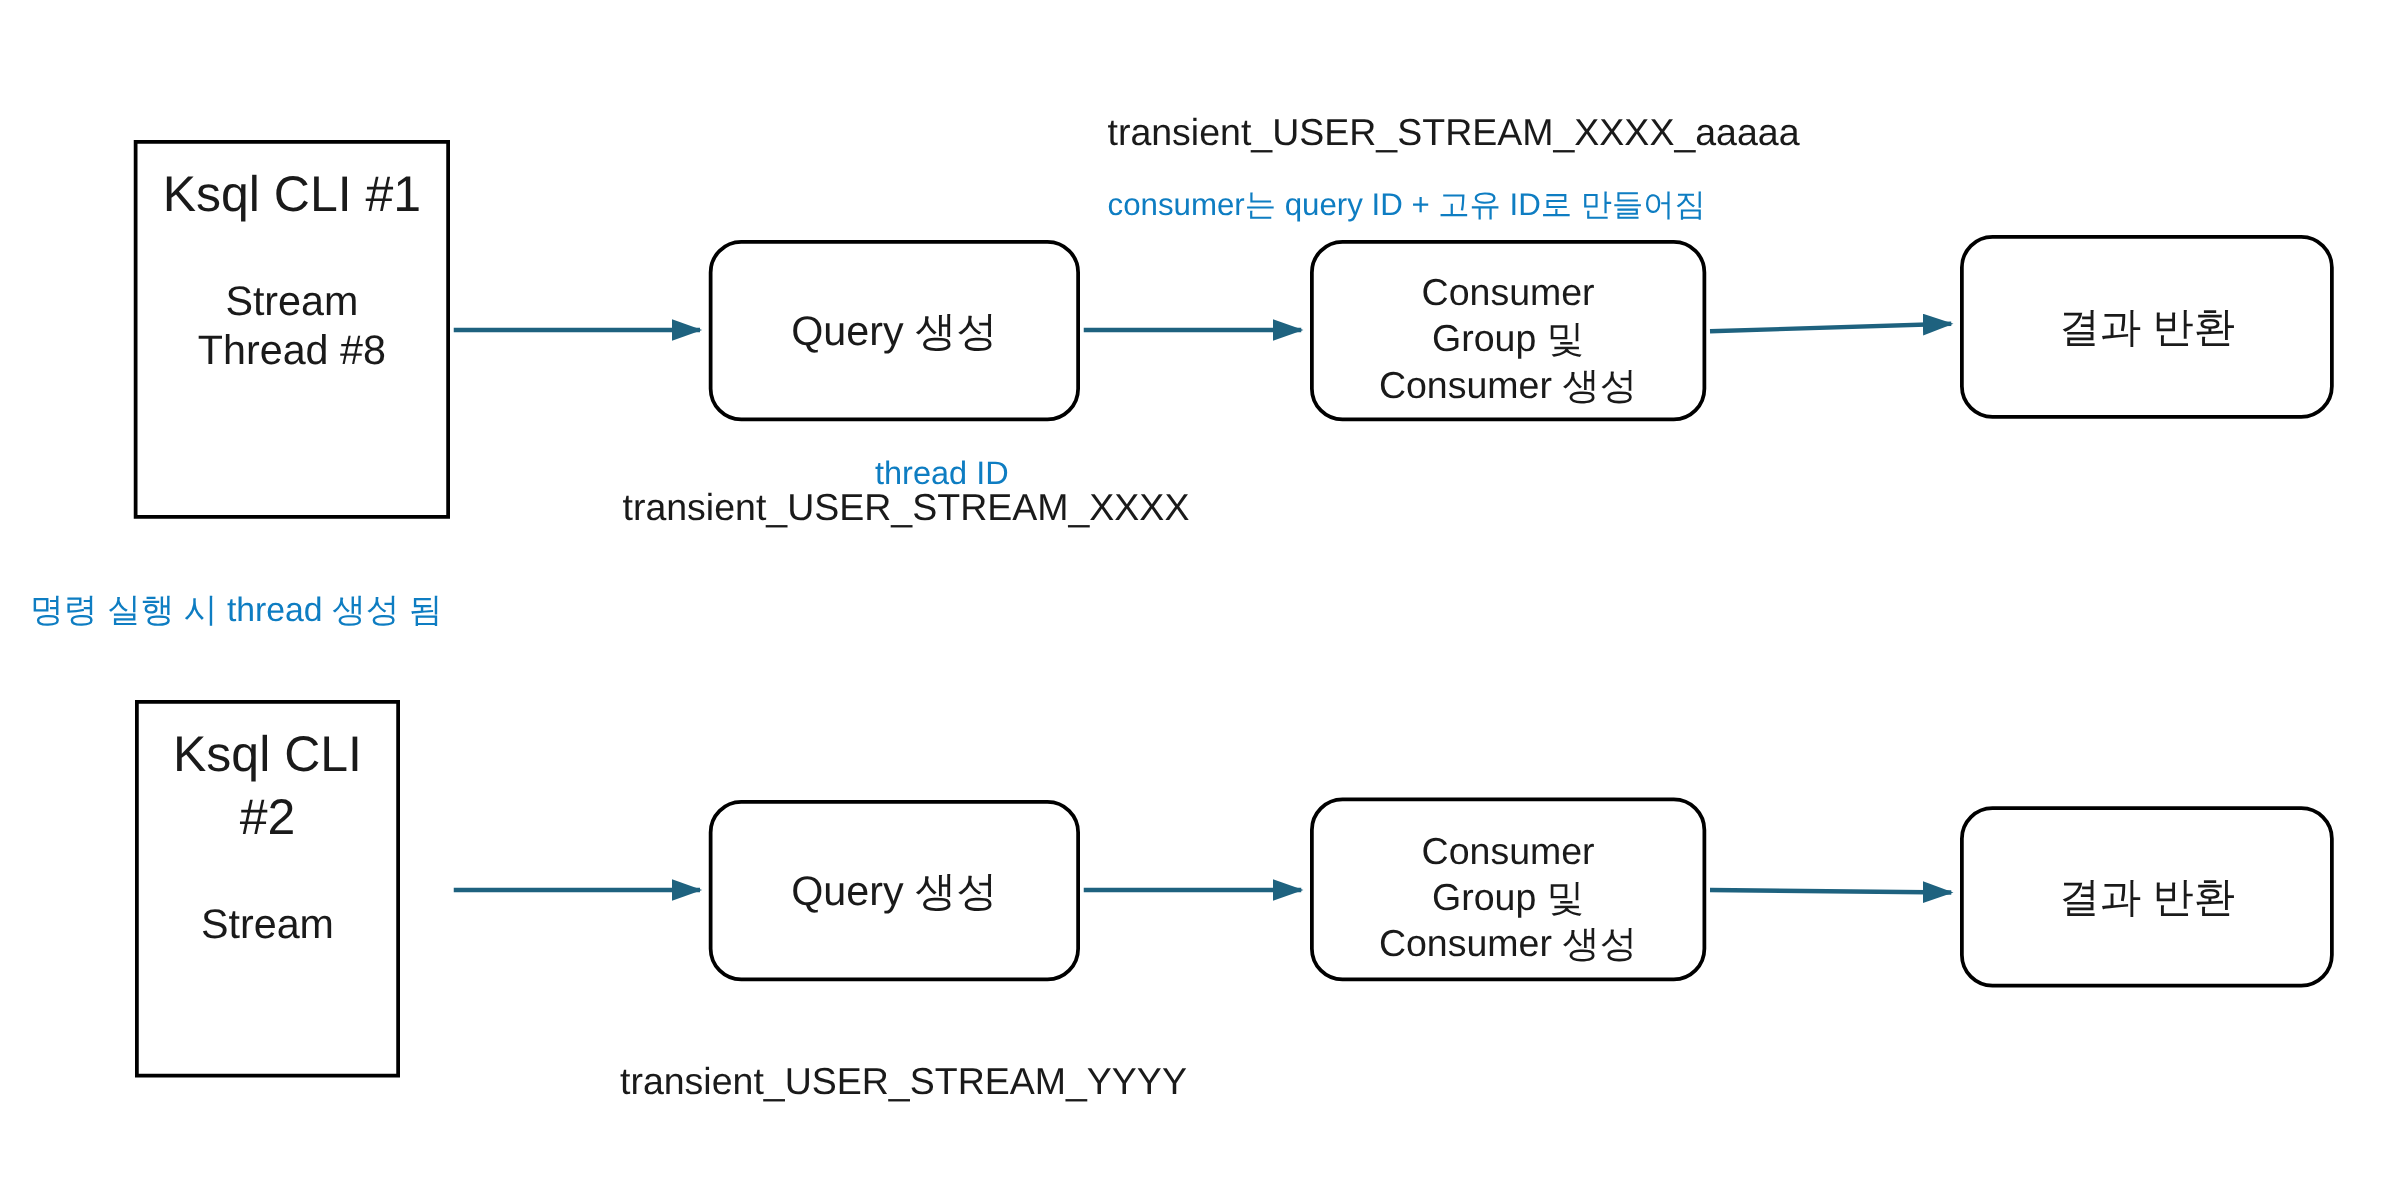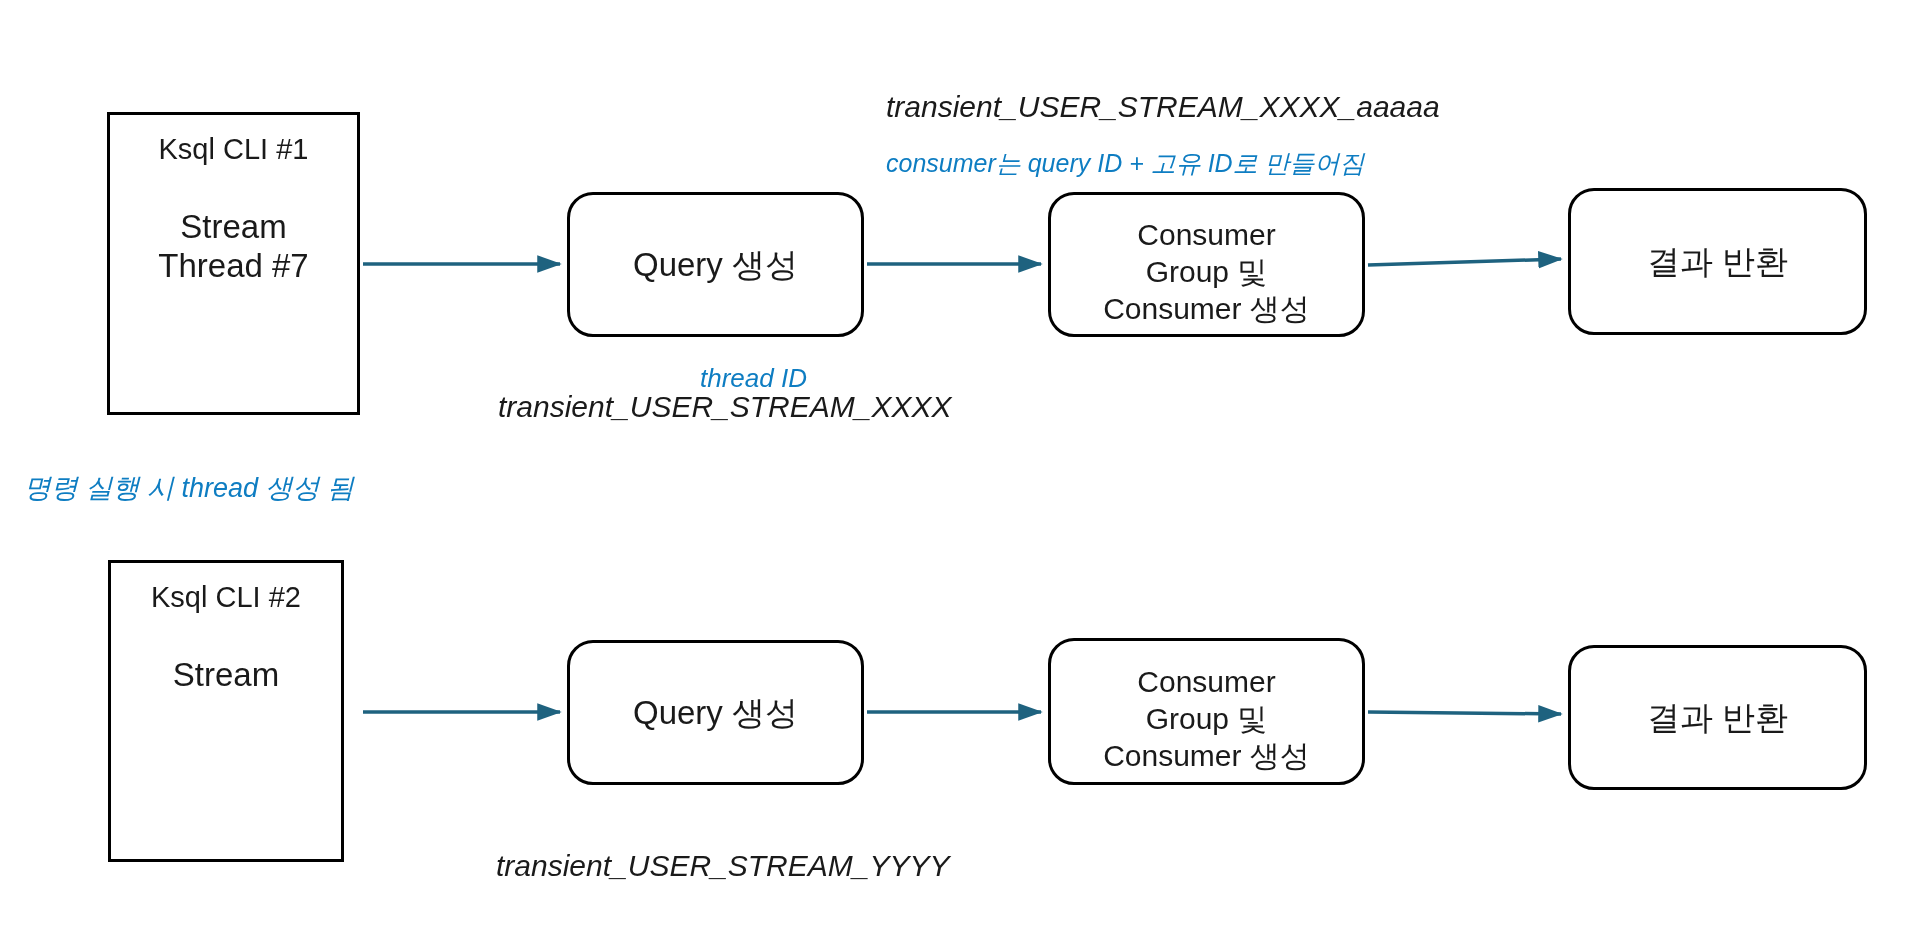--- a/index.html
+++ b/index.html
@@ -27,25 +27,25 @@
     background:var(--bg);
     border:3px solid var(--border);
     text-align:center;
   }
   .box.sharp{border-radius:0;}
   .box.rounded{
     border-radius:26px;
     display:flex;flex-direction:column;
     align-items:center;justify-content:center;
   }
-  .box-title{font-size:29px;line-height:1.25;margin-top:16px;text-align:center;}
+  .box-title{font-size:40px;line-height:1.25;margin-top:16px;text-align:center;}
   .box-sub{font-size:33px;line-height:1.18;margin-top:41px;}
   .step-label{font-size:33px;line-height:1.2;}
   .consumer-lines{font-size:30px;line-height:1.23;margin-top:16px;}
-  .lbl{position:absolute;z-index:2;white-space:nowrap;font-style:italic;}
+  .lbl{position:absolute;z-index:2;white-space:nowrap;}
   .lbl.black{font-size:30px;color:var(--ink);}
   .lbl.blue{color:var(--blue);text-align:center;}
   .lbl.note-sm{font-size:25px;}
   .lbl.note-md{font-size:26px;}
   .lbl.note-lg{font-size:27px;margin-top:36px;}
 </style>
 </head>
 <body>
 
 <div class="canvas">
@@ -63,21 +63,21 @@
 
     <line class="arrow-line" x1="363" y1="712" x2="560" y2="712" marker-end="url(#ah)"></line>
     <line class="arrow-line" x1="867" y1="712" x2="1041" y2="712" marker-end="url(#ah)"></line>
     <line class="arrow-line" x1="1368" y1="712" x2="1561" y2="714" marker-end="url(#ah)"></line>
   </svg>
 
   <div class="box sharp" style="left:107px;top:112px;width:253px;height:303px">
     <div class="box-title">Ksql CLI #1</div>
     <div class="box-sub">
       <div>Stream</div>
-      <div>Thread #7</div>
+      <div>Thread #8</div>
     </div>
   </div>
 
   <div class="box rounded" style="left:567px;top:192px;width:297px;height:145px">
     <div class="step-label">Query 생성</div>
   </div>
 
   <div class="box rounded" style="left:1048px;top:192px;width:317px;height:145px">
     <div class="consumer-lines">
       <div>Consumer</div>
@@ -93,21 +93,21 @@
   <div class="lbl black" style="left:886px;top:90px">transient_USER_STREAM_XXXX_aaaaa</div>
 
   <div class="lbl blue note-sm" style="left:886px;top:147px">consumer는 query ID + 고유 ID로 만들어짐</div>
 
   <div class="lbl blue note-md" style="left:700px;top:363px">thread ID</div>
 
   <div class="lbl black" style="left:498px;top:390px">transient_USER_STREAM_XXXX</div>
 
   <div class="lbl blue note-lg" style="left:24px;top:434px">명령 실행 시 thread 생성 됨</div>
 
-  <div class="box sharp" style="left:108px;top:560px;width:236px;height:302px">
+  <div class="box sharp" style="left:108px;top:560px;width:212px;height:302px">
     <div class="box-title">Ksql CLI #2</div>
     <div class="box-sub">
       <div>Stream</div>
     </div>
   </div>
 
   <div class="box rounded" style="left:567px;top:640px;width:297px;height:145px">
     <div class="step-label">Query 생성</div>
   </div>
 

